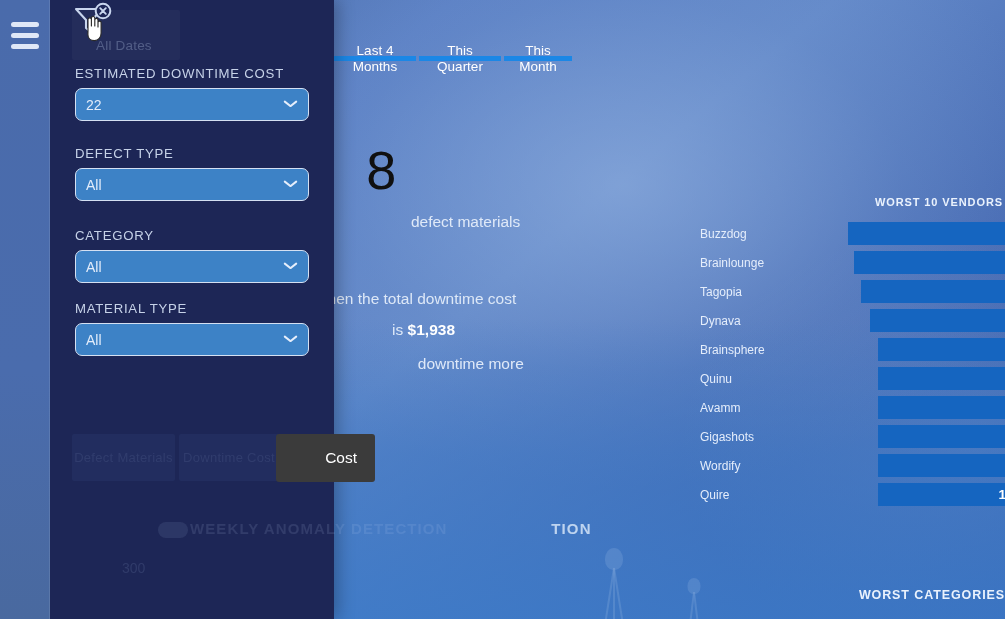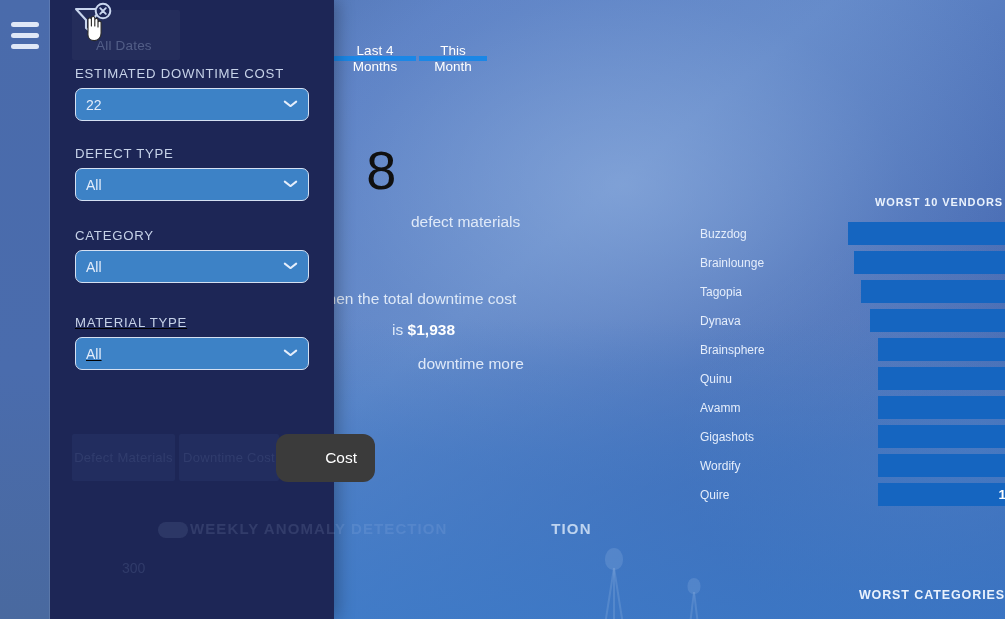--- a/index.html
+++ b/index.html
@@ -102,21 +102,21 @@
     font-size:15px; font-weight:700; letter-spacing:1.1px;
     color:rgba(226,238,253,.78); white-space:nowrap;
   }
   #heading-tail .hid { visibility:hidden; }
 
   
   #tooltip {
     position:absolute; left:276px; top:434px; width:99px; height:48px;
     background:#3b3b3b; z-index:70;
     display:flex; align-items:center; justify-content:flex-end;
-    padding-right:18px; border-radius:12px;
+    padding-right:18px; border-radius:3px;
   }
   #tooltip span { font-size:15.5px; color:#ffffff; }
 
   
   #date-tabs {
     position:absolute; left:334px; top:8px; height:53px;
     display:flex; gap:3px; z-index:30;
   }
   .date-tab {
     background:#1b87e6; border:0; cursor:pointer;
@@ -253,20 +253,23 @@
       </div>
   </div>
 </div>
 
 <div id="categories-title">WORST CATEGORIES</div>
 
 <div id="date-tabs">
   <button class="date-tab" id="tab0">
     <span><span>Last 4</span><br><span>Months</span></span>
   </button>
+  <button class="date-tab" id="tab1">
+    <span><span>This</span><br><span>Quarter</span></span>
+  </button>
   <button class="date-tab" id="tab2">
     <span>This Month</span>
   </button>
 </div>
 
 <div id="filter-panel">
 
   <div class="ghost-btn" style="left:22px; top:434px; width:103px;">
       <span>Defect Materials</span>
     </div>
@@ -317,21 +320,21 @@
   </div>
 
   <div class="fld" style="top:228px;">
     <div class="fld-label">CATEGORY</div>
     <div class="fld-select">
       <span>All</span>
       <i class="chev"></i>
     </div>
   </div>
 
-  <div class="fld" style="top:315px;text-decoration:underline;">
+  <div class="fld" style="top:301px;">
     <div class="fld-label">MATERIAL TYPE</div>
     <div class="fld-select">
       <span>All</span>
       <i class="chev"></i>
     </div>
   </div>
 </div>
 
 <div id="tooltip">
   <span>Cost</span>

